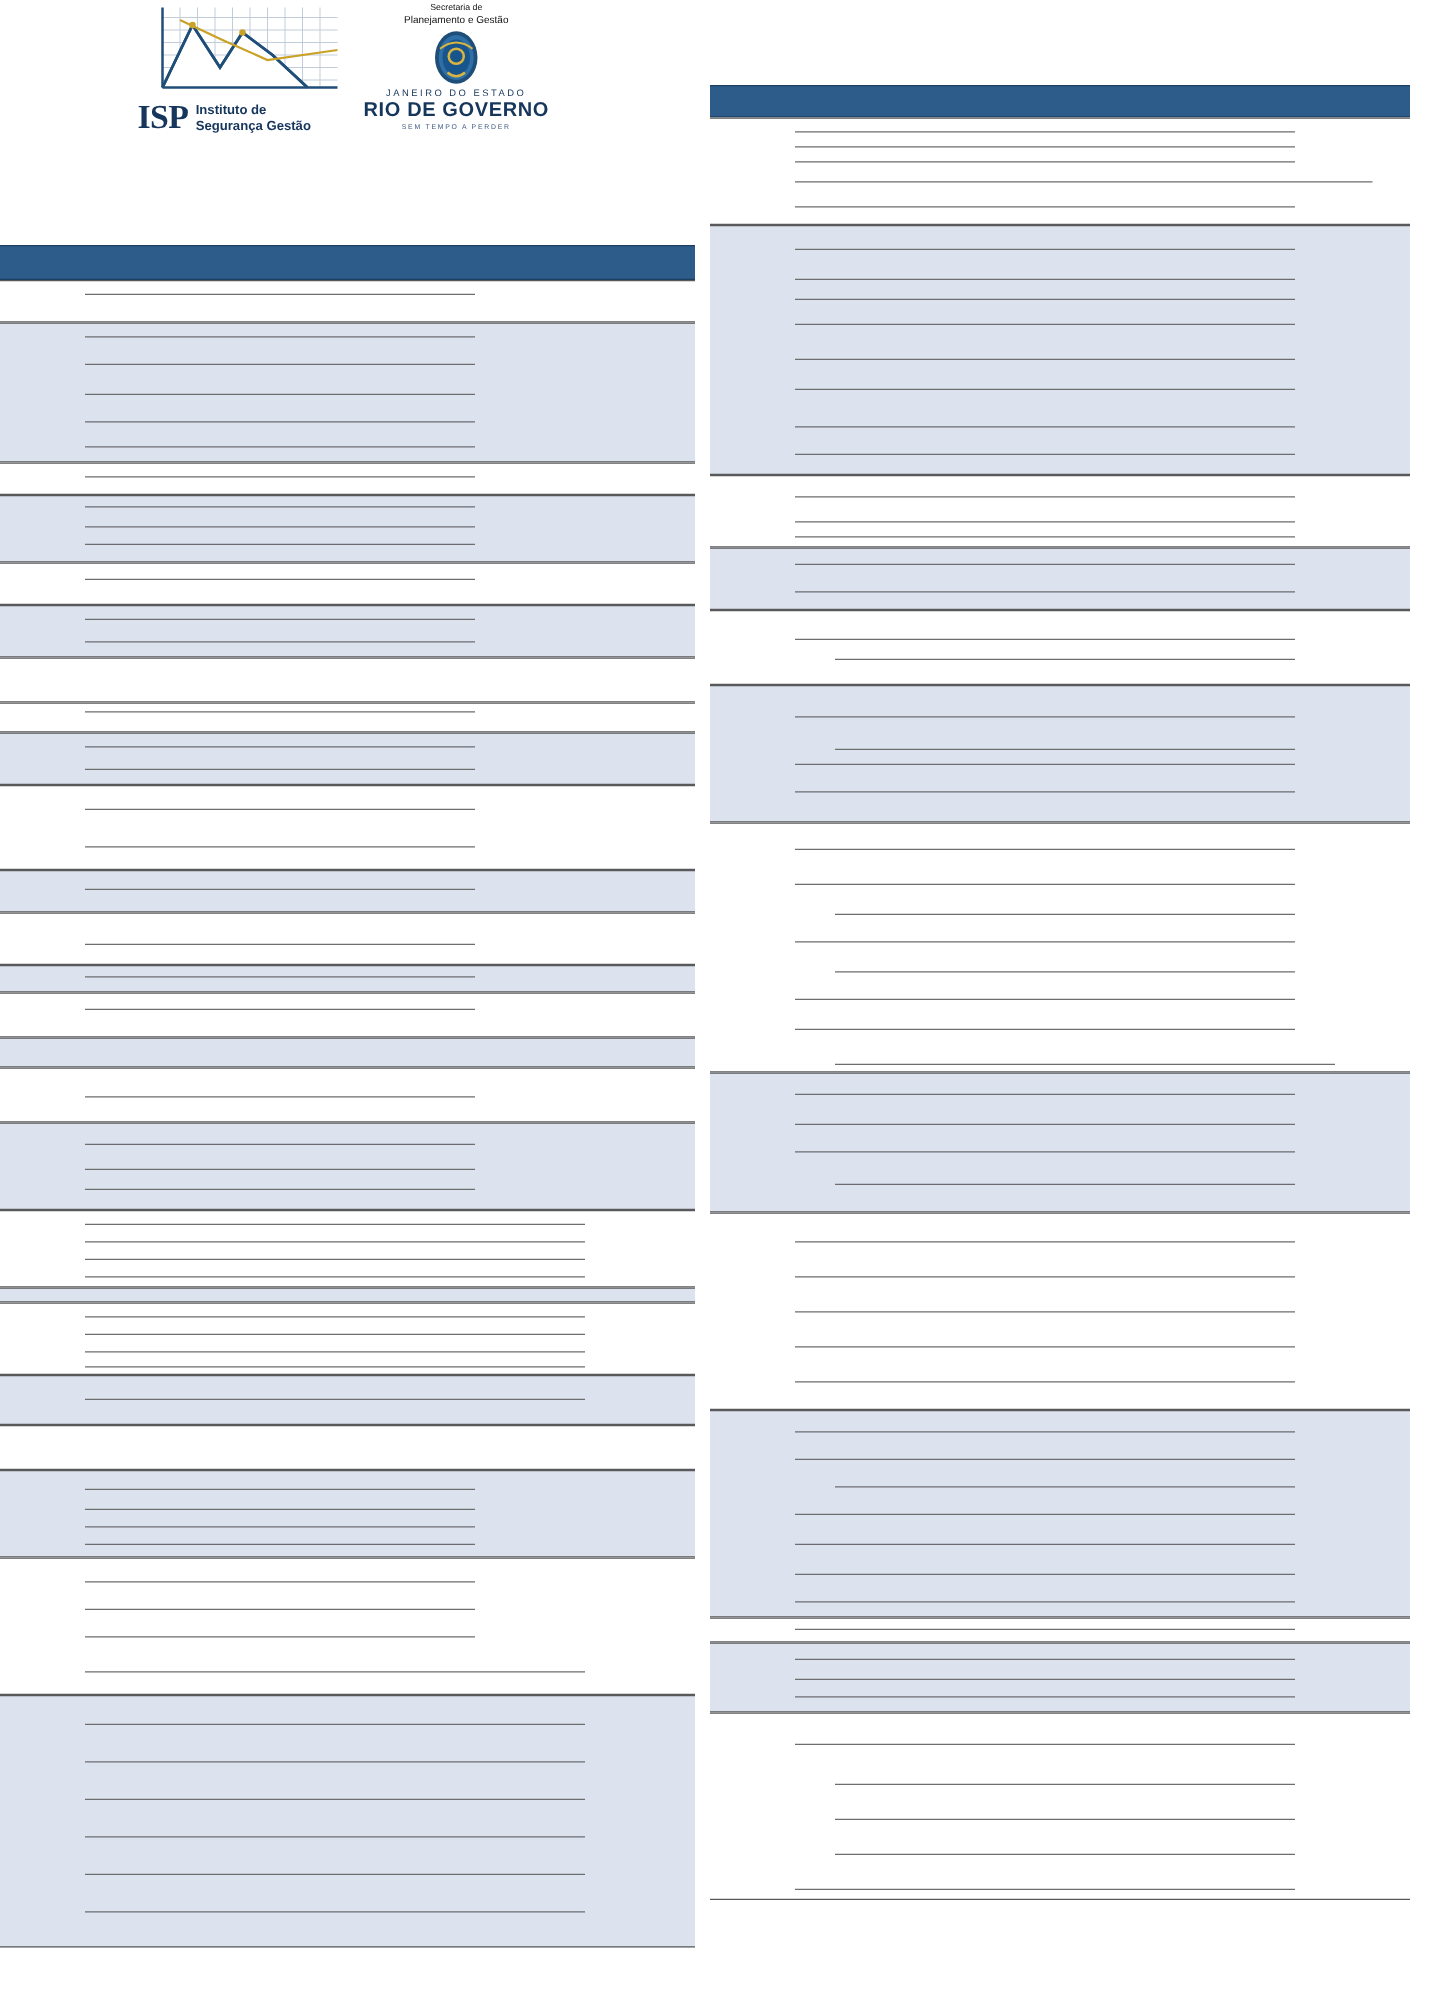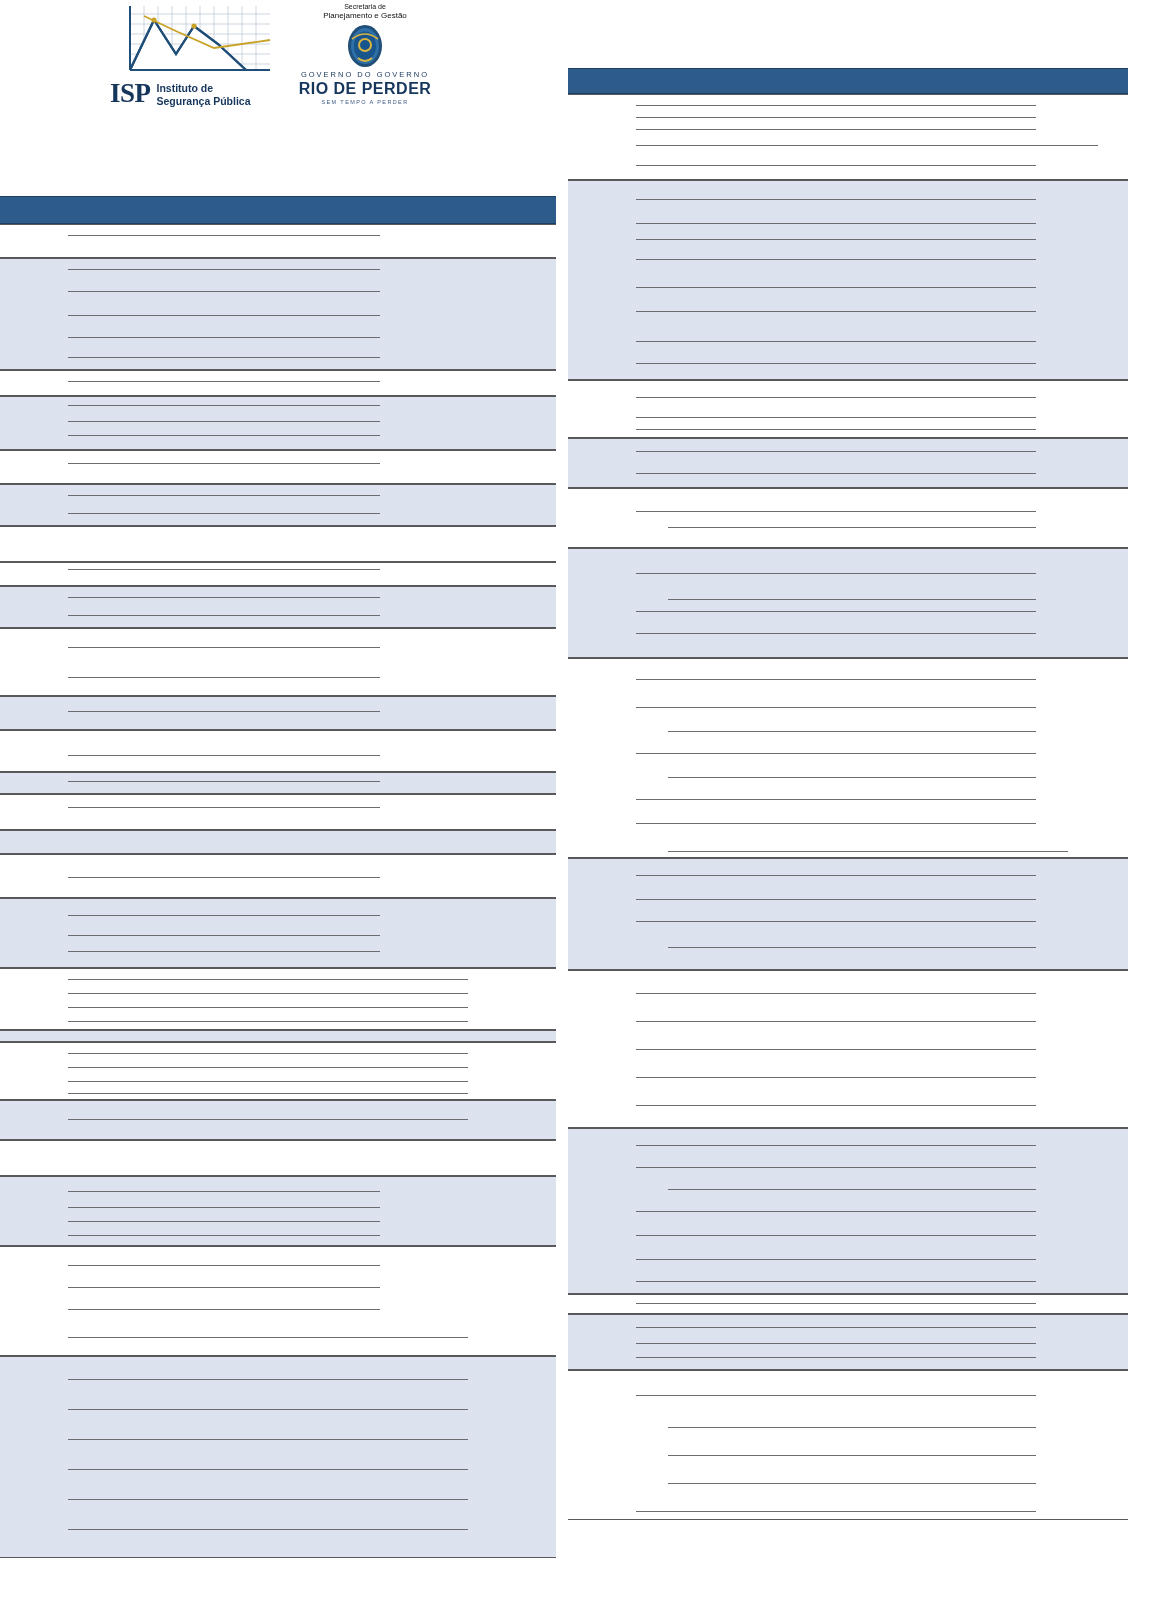--- a/index.html
+++ b/index.html
@@ -186,41 +186,41 @@
       <polyline points="26,12 60,28 96,44 152,36" fill="none" stroke="#c9a227" stroke-width="1.8"></polyline>
       <circle cx="36" cy="16" r="2.6" fill="#c9a227"></circle>
       <circle cx="76" cy="22" r="2.6" fill="#c9a227"></circle>
       <line x1="12" y1="2" x2="12" y2="66" stroke="#1f4e79" stroke-width="2"></line>
       <line x1="12" y1="66" x2="152" y2="66" stroke="#1f4e79" stroke-width="2"></line>
     </svg>
     <div id="isp-wordmark">
       <span id="isp-initials">ISP</span>
       <span id="isp-name">
         <span>Instituto de</span><br>
-        <span>Segurança Pública</span>
+        <span>Segurança Gestão</span>
       </span>
     </div>
   </div>
 
   <div id="gov-logo">
     <div class="gov-line1">Secretaria de</div>
     <div class="gov-line2">Planejamento e Gestão</div>
     <div id="gov-seal">
       <svg viewBox="0 0 46 46" width="46" height="46">
         <ellipse cx="23" cy="23" rx="17" ry="21" fill="#1f4e79"></ellipse>
         <ellipse cx="23" cy="23" rx="14" ry="18" fill="#2e6fa8"></ellipse>
         <ellipse cx="23" cy="23" rx="11" ry="14.5" fill="#17558c"></ellipse>
         <circle cx="23" cy="22" r="7" fill="#d9b441"></circle>
         <circle cx="23" cy="22" r="5" fill="#17558c"></circle>
         <path d="M16,35 Q23,41 30,35" fill="none" stroke="#d9b441" stroke-width="2"></path>
         <path d="M10,16 Q23,6 36,16" fill="none" stroke="#d9b441" stroke-width="1.6"></path>
       </svg>
     </div>
-    <div class="gov-line3">GOVERNO DO GOVERNO</div>
-    <div class="gov-line4">RIO DE PERDER</div>
+    <div class="gov-line3">JANEIRO DO ESTADO</div>
+    <div class="gov-line4">RIO DE GOVERNO</div>
     <div class="gov-line5">SEM TEMPO A PERDER</div>
   </div>
 </div>
 
 <div id="col-left" class="column">
   <div class="title-bar"></div>
   <div id="left-blocks">
       <div class="block plain" style="height: 34px;">
         <div class="rule" style="left: 68px; width: 312px; top: 10px;"></div>
       </div>

